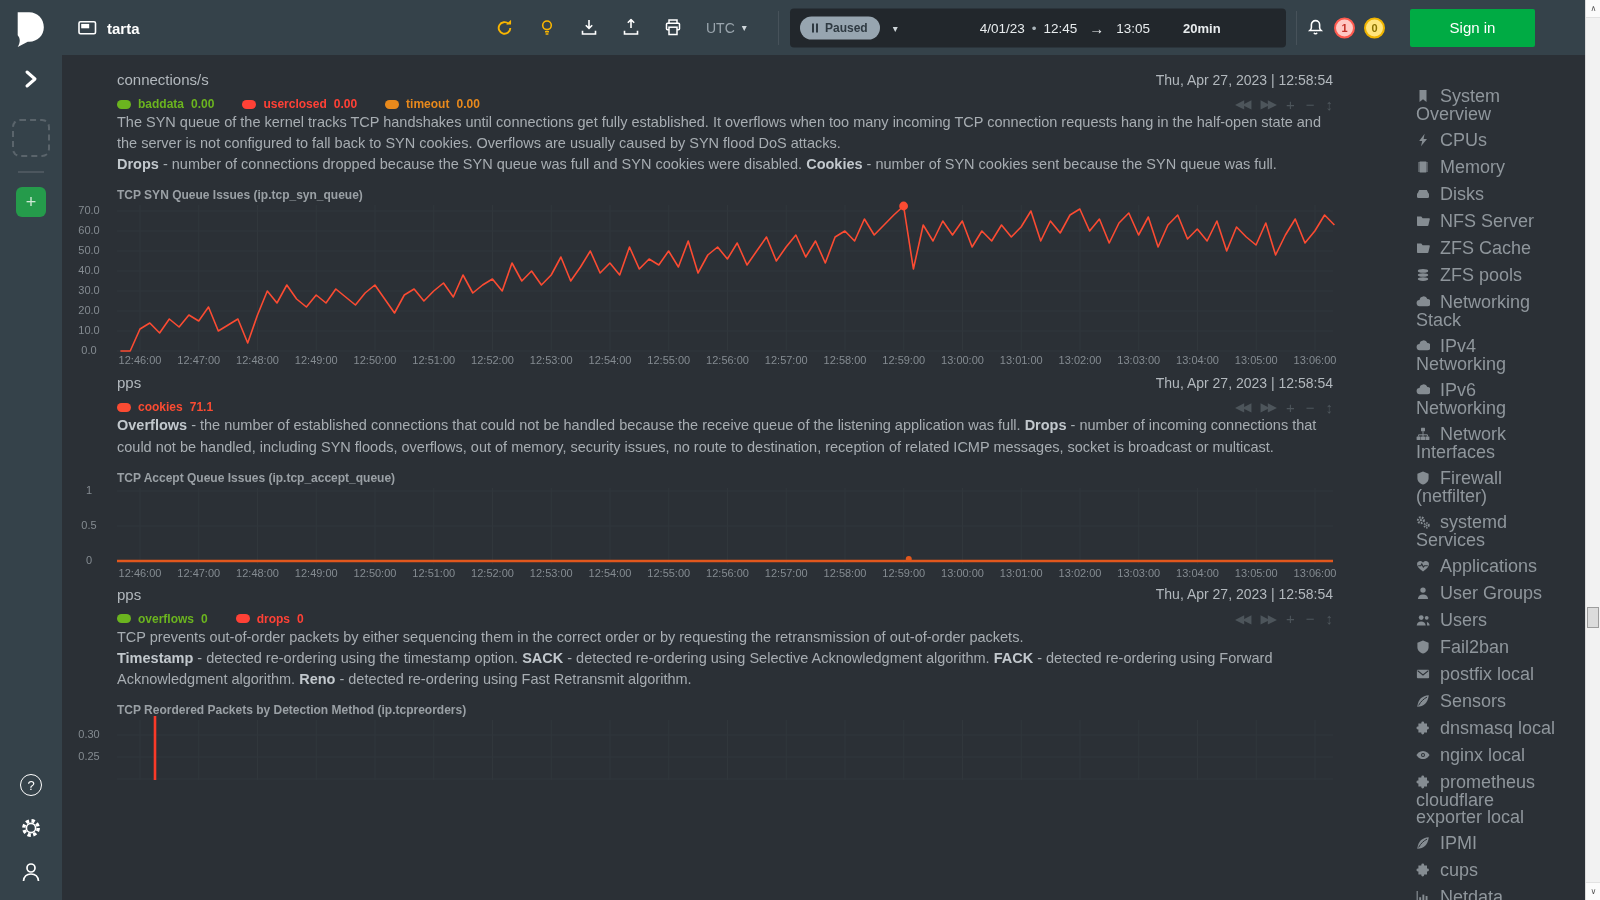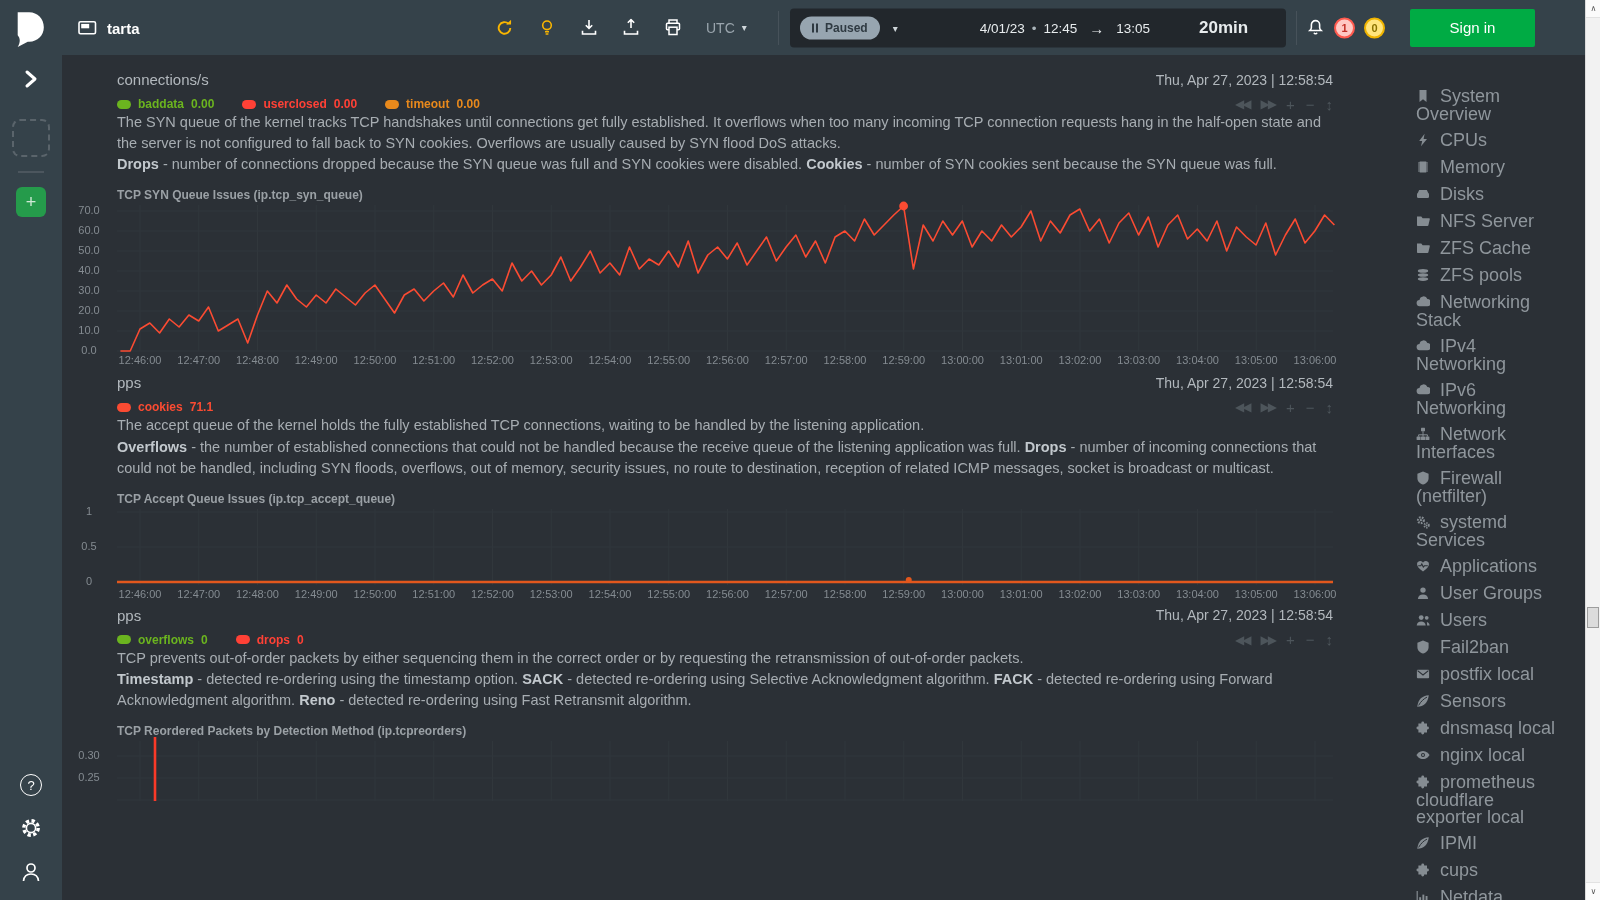--- a/index.html
+++ b/index.html
@@ -18,21 +18,21 @@
   .vd1{left:778px;} .vd2{left:1296px;}
   .timepanel{left:790px;width:496px;height:39px;background:#22272c;border-radius:4px;display:flex;align-items:center;}
   .pausebtn{margin-left:10px;height:23px;padding:0 12px;background:#97a5b0;border:none;border-radius:12px;display:flex;align-items:center;gap:7px;color:#2f3a42;font-weight:bold;font-size:12px;cursor:pointer;font-family:inherit;}
   .pbars{display:inline-block;width:6px;height:9px;position:relative;}
   .pbars:before,.pbars:after{content:"";position:absolute;top:0;width:2px;height:9px;background:#2f3a42;}
   .pbars:before{left:0;} .pbars:after{right:0;}
   .pcaret{margin-left:13px;cursor:pointer;}
   .range{margin-left:82px;display:flex;align-items:center;gap:7px;color:#e8ecee;font-size:13.5px;cursor:pointer;white-space:nowrap;}
   .range .dot{color:#aab4ba;}
   .range .arrow{font-size:15px;margin:0 5px;}
-  .range .dur{margin-left:42px;font-weight:bold;font-size:17px;}
+  .range .dur{margin-left:26px;font-weight:bold;font-size:13px;}
   .alerts{left:1306px;display:flex;align-items:center;gap:9px;}
   .badge{width:21px;height:21px;border-radius:50%;display:flex;align-items:center;justify-content:center;font-size:11px;font-weight:bold;box-sizing:border-box;cursor:pointer;}
   .badge.crit{background:#ffc9c4;border:2px solid #ff5a4e;color:#c33027;}
   .badge.warn{background:#ffe57d;border:2px solid #f0b400;color:#8a7200;}
   .signin{left:1410px;width:125px;height:38px;background:#00ab44;color:#fff;border:none;border-radius:2px;font-size:15px;cursor:pointer;font-family:inherit;}
   
   .leftrail{position:absolute;left:0;top:55px;bottom:0;width:62px;background:#35424a;z-index:4;}
   .rail-chevron{margin:14px auto 0;width:20px;display:block;cursor:pointer;}
   .dashedbox{margin:26px auto 0;width:34px;height:34px;border:2px dashed #5a646b;border-radius:8px;cursor:pointer;}
   .raildiv{margin:14px auto 0;width:26px;height:2px;background:#4c565e;}
@@ -311,21 +311,20 @@
         </span>
       </div>
     <div class="controls">
         <span class="ctrl">◀◀</span>
         <span class="ctrl">▶▶</span>
         <span class="ctrl sym">+</span>
         <span class="ctrl sym">−</span>
         <span class="ctrl sym">↕</span>
       </div>
   </div>
-  <p class="para mt-lg"><span>The accept queue of the kernel holds the fully established TCP connections, waiting to be handled by the listening application.</span></p>
   <p class="para mt-sm"><span class="b">Overflows</span><span> - the number of established connections that could not be handled because the receive queue of the listening application was full. </span><span class="b">Drops</span><span> - number of incoming connections that could not be handled, including SYN floods, overflows, out of memory, security issues, no route to destination, reception of related ICMP messages, socket is broadcast or multicast.</span></p>
   <div class="ct">TCP Accept Queue Issues (ip.tcp_accept_queue)</div>
   <div class="plot">
     <svg id="c2" width="1216" height="76">
         <line x1="23" y1="0" x2="23" y2="76" stroke="#31373c"></line>
         <line x1="81.75" y1="0" x2="81.75" y2="76" stroke="#31373c"></line>
         <line x1="140.5" y1="0" x2="140.5" y2="76" stroke="#31373c"></line>
         <line x1="199.25" y1="0" x2="199.25" y2="76" stroke="#31373c"></line>
         <line x1="258" y1="0" x2="258" y2="76" stroke="#31373c"></line>
         <line x1="316.75" y1="0" x2="316.75" y2="76" stroke="#31373c"></line>

